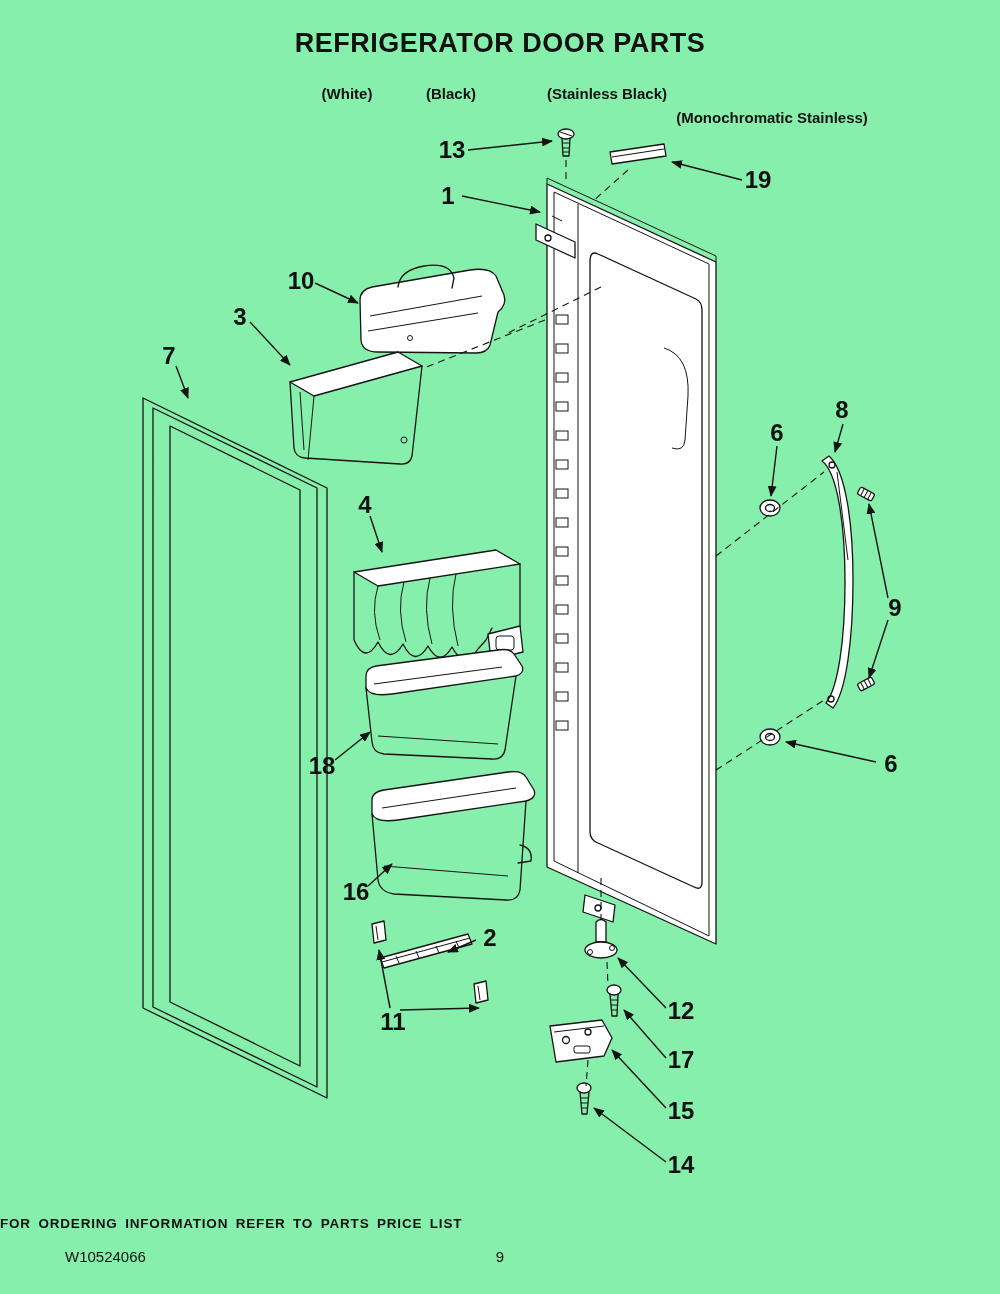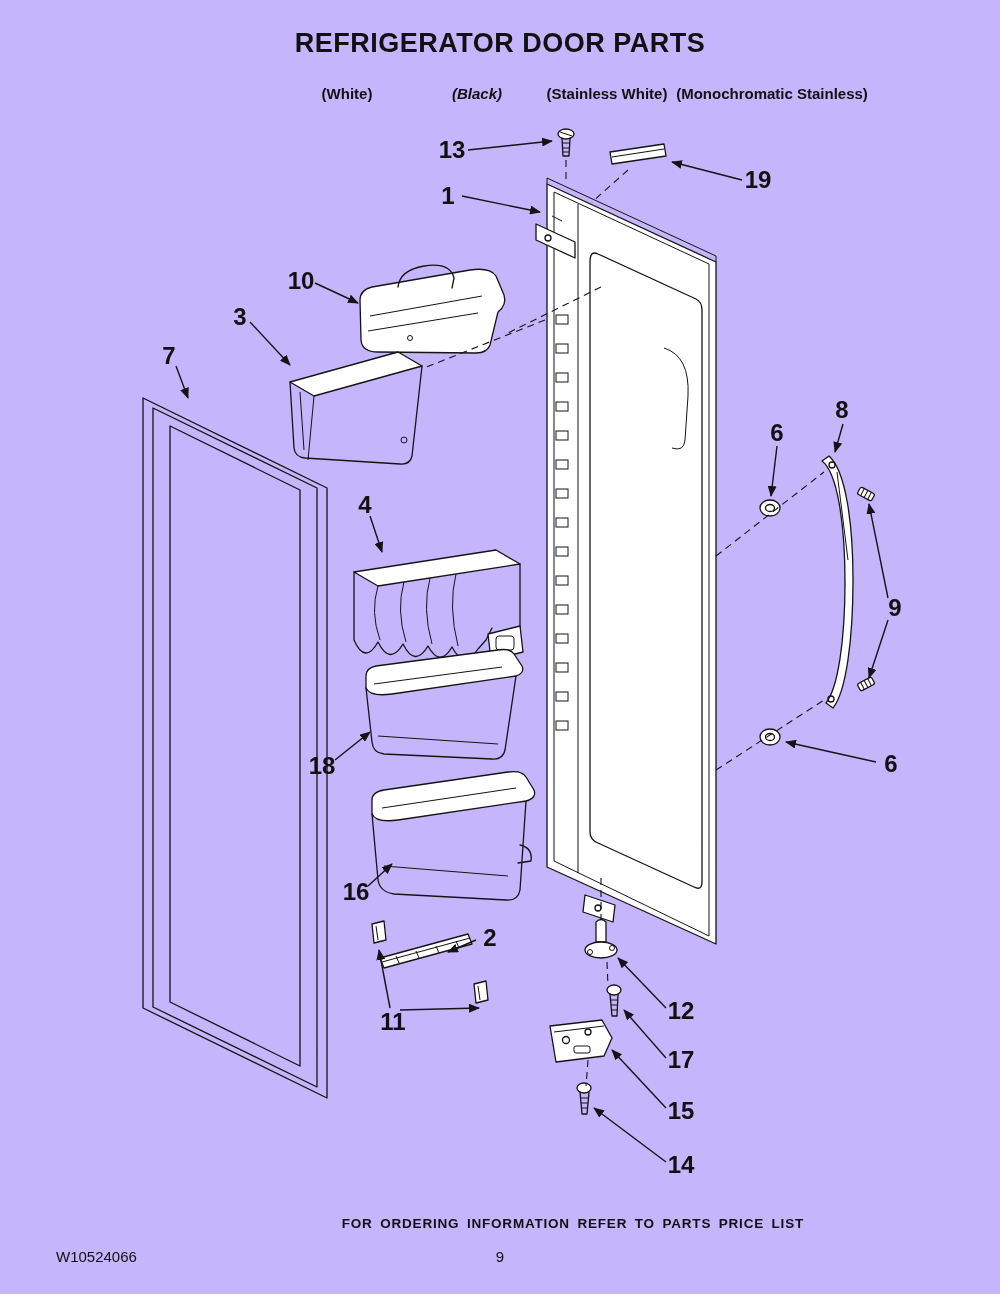--- a/index.html
+++ b/index.html
@@ -1,65 +1,65 @@
 <!DOCTYPE html>
 <html><head>
 <meta charset="utf-8">
 <style>
   html,body{margin:0;padding:0;background:#e8e8e8;}
   .page{
     position:relative;
     width:1000px;height:1294px;
-    background:#c4b5fd;
+    background:#86efac;
     font-family:"Liberation Sans", sans-serif;
     color:#111;
     overflow:hidden;
     margin:0 auto;
   }
   .title{
     position:absolute;top:28px;left:0;width:1000px;
     text-align:center;font-size:27px;font-weight:bold;letter-spacing:.5px;
   }
   .models-line{
     position:absolute;top:63px;left:0;width:1000px;
     text-align:center;font-size:15px;font-weight:bold;
   }
   .finish{
     position:absolute;top:85px;transform:translateX(-50%);
     font-size:15px;font-weight:bold;white-space:nowrap;
   }
-  .f0{left:347px;text-align:right;} .f1{left:477px;font-style:italic;} .f2{left:607px;} .f3{left:772px;}
+  .f0{left:347px;text-align:right;} .f1{left:451px;} .f2{left:607px;} .f3{left:772px;margin-top:24px;}
   svg.diagram{position:absolute;left:0;top:110px;}
   .footer-note{
     position:absolute;top:1216px;left:0;width:804px;
-    text-align:right;font-size:13.5px;font-weight:bold;letter-spacing:.8px;word-spacing:3px;
+    text-align:left;font-size:13.5px;font-weight:bold;letter-spacing:.8px;word-spacing:3px;
   }
   .doc-number{
-    position:absolute;top:1248px;left:56px;font-size:15px;
+    position:absolute;top:1248px;left:65px;font-size:15px;
   }
   .page-number{
     position:absolute;top:1248px;left:0;width:1000px;text-align:center;font-size:15px;
   }
   
   .ln{fill:none;stroke:#141414;stroke-width:1.3;stroke-linejoin:round;stroke-linecap:round;}
   .lnw{fill:#ffffff;stroke:#141414;stroke-width:1.3;stroke-linejoin:round;stroke-linecap:round;}
   .thin{fill:none;stroke:#141414;stroke-width:1;}
   .dash{fill:none;stroke:#141414;stroke-width:1.1;stroke-dasharray:7 5;}
   .leader{fill:none;stroke:#141414;stroke-width:1.4;}
   .callout{font-family:"Liberation Sans",sans-serif;font-size:24px;font-weight:bold;fill:#111;text-anchor:middle;}
 </style>
 </head>
 <body>
 
 <div class="page">
 
   <div class="title">REFRIGERATOR DOOR PARTS</div>
   <span class="finish f0">(White)</span>
   <span class="finish f1">(Black)</span>
-  <span class="finish f2">(Stainless White)</span>
+  <span class="finish f2">(Stainless Black)</span>
   <span class="finish f3">(Monochromatic Stainless)</span>
 
   <svg class="diagram" width="1000" height="1100" viewBox="0 110 1000 1100">
     <defs>
       <marker id="arrow" markerWidth="11" markerHeight="9" refX="10" refY="4.5" orient="auto" markerUnits="userSpaceOnUse">
         <path d="M0,0 L11,4.5 L0,9 Z" fill="#141414"></path>
       </marker>
     </defs>
 
     <g>

